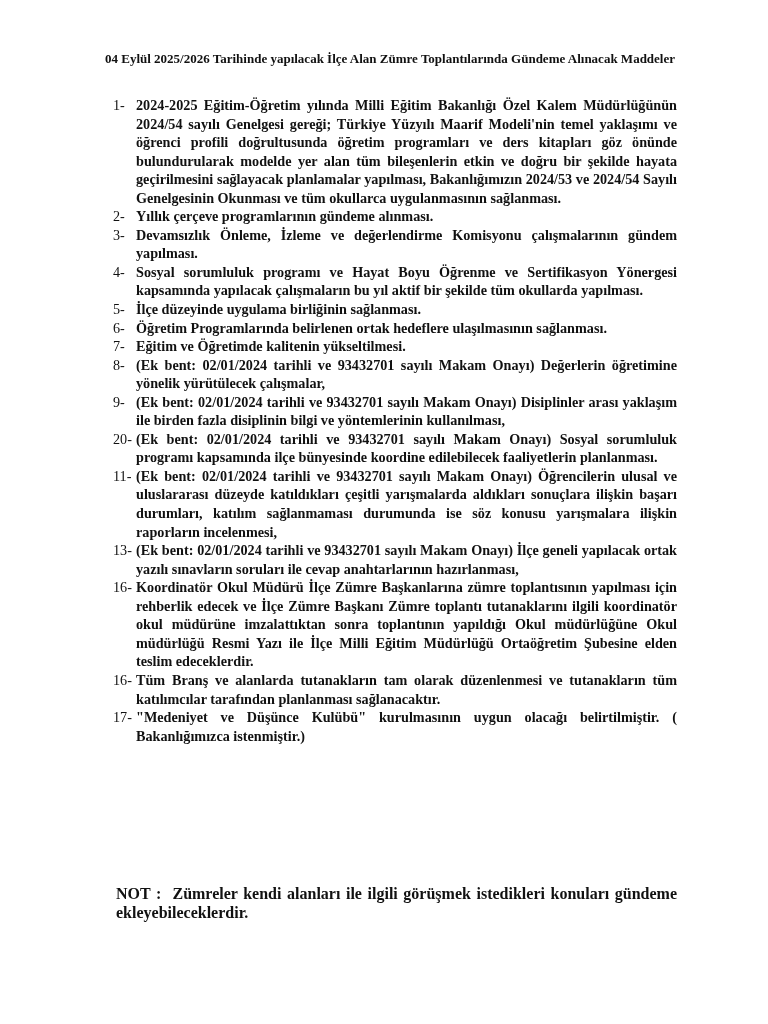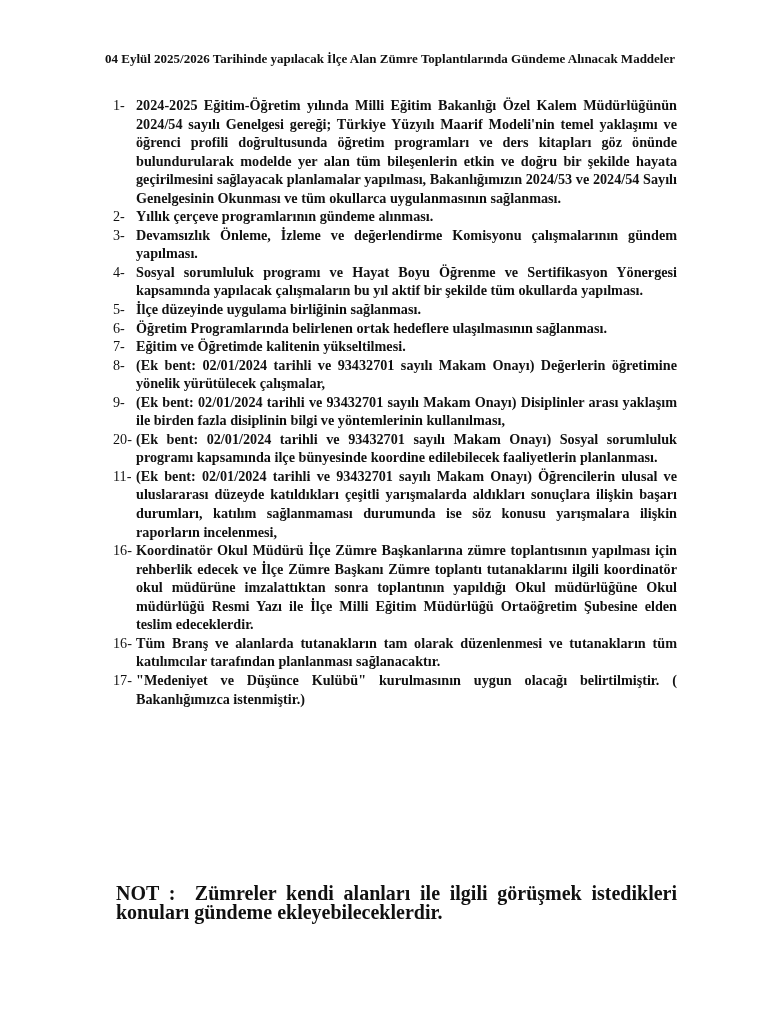--- a/index.html
+++ b/index.html
@@ -15,21 +15,21 @@
   .list {
     position: absolute; left: 113px; top: 96px; width: 564px;
     font-size: 14.2px; line-height: 18.55px;
   }
   .item { position: relative; padding-left: 23px; text-align: justify; }
   .item .num { position: absolute; left: 0; top: 0; white-space: nowrap; }
   .item .txt { display: block; font-weight: bold; }
   .item.wide { margin-left: -21px; padding-left: 24px; }
   .note {
     position: absolute; left: 116px; top: 884px; width: 561px;
-    font-weight: bold; font-size: 20px; line-height: 19px; text-align: justify;
+    font-weight: bold; font-size: 16px; line-height: 19px; text-align: justify;
   }
   .note .label { white-space: pre; }
 </style>
 </head>
 <body>
 
 <div class="page">
   <div class="title">04 Eylül 2025/2026 Tarihinde yapılacak İlçe Alan Zümre Toplantılarında Gündeme Alınacak Maddeler</div>
 
   <div class="list">
@@ -71,20 +71,24 @@
       </div>
     <div class="item">
         <span class="num">20-</span>
         <span class="txt">(Ek bent: 02/01/2024 tarihli ve 93432701 sayılı Makam Onayı) Sosyal sorumluluk programı kapsamında ilçe bünyesinde koordine edilebilecek faaliyetlerin planlanması.</span>
       </div>
     <div class="item">
         <span class="num">11-</span>
         <span class="txt">(Ek bent: 02/01/2024 tarihli ve 93432701 sayılı Makam Onayı) Öğrencilerin ulusal ve uluslararası düzeyde katıldıkları çeşitli yarışmalarda aldıkları sonuçlara ilişkin başarı durumları, katılım sağlanmaması durumunda ise söz konusu yarışmalara ilişkin raporların incelenmesi,</span>
       </div>
     <div class="item">
+        <span class="num">13-</span>
+        <span class="txt">(Ek bent: 02/01/2024 tarihli ve 93432701 sayılı Makam Onayı) İlçe geneli yapılacak ortak yazılı sınavların soruları ile cevap anahtarlarının hazırlanması,</span>
+      </div>
+    <div class="item">
         <span class="num">16-</span>
         <span class="txt">Koordinatör Okul Müdürü İlçe Zümre Başkanlarına zümre toplantısının yapılması için rehberlik edecek ve İlçe Zümre Başkanı Zümre toplantı tutanaklarını ilgili koordinatör okul müdürüne imzalattıktan sonra toplantının yapıldığı Okul müdürlüğüne Okul müdürlüğü Resmi Yazı ile İlçe Milli Eğitim Müdürlüğü Ortaöğretim Şubesine elden teslim edeceklerdir.</span>
       </div>
     <div class="item">
         <span class="num">16-</span>
         <span class="txt">Tüm Branş ve alanlarda tutanakların tam olarak düzenlenmesi ve tutanakların tüm katılımcılar tarafından planlanması sağlanacaktır.</span>
       </div>
     <div class="item">
         <span class="num">17-</span>
         <span class="txt">"Medeniyet ve Düşünce Kulübü" kurulmasının uygun olacağı belirtilmiştir. ( Bakanlığımızca istenmiştir.)</span>

